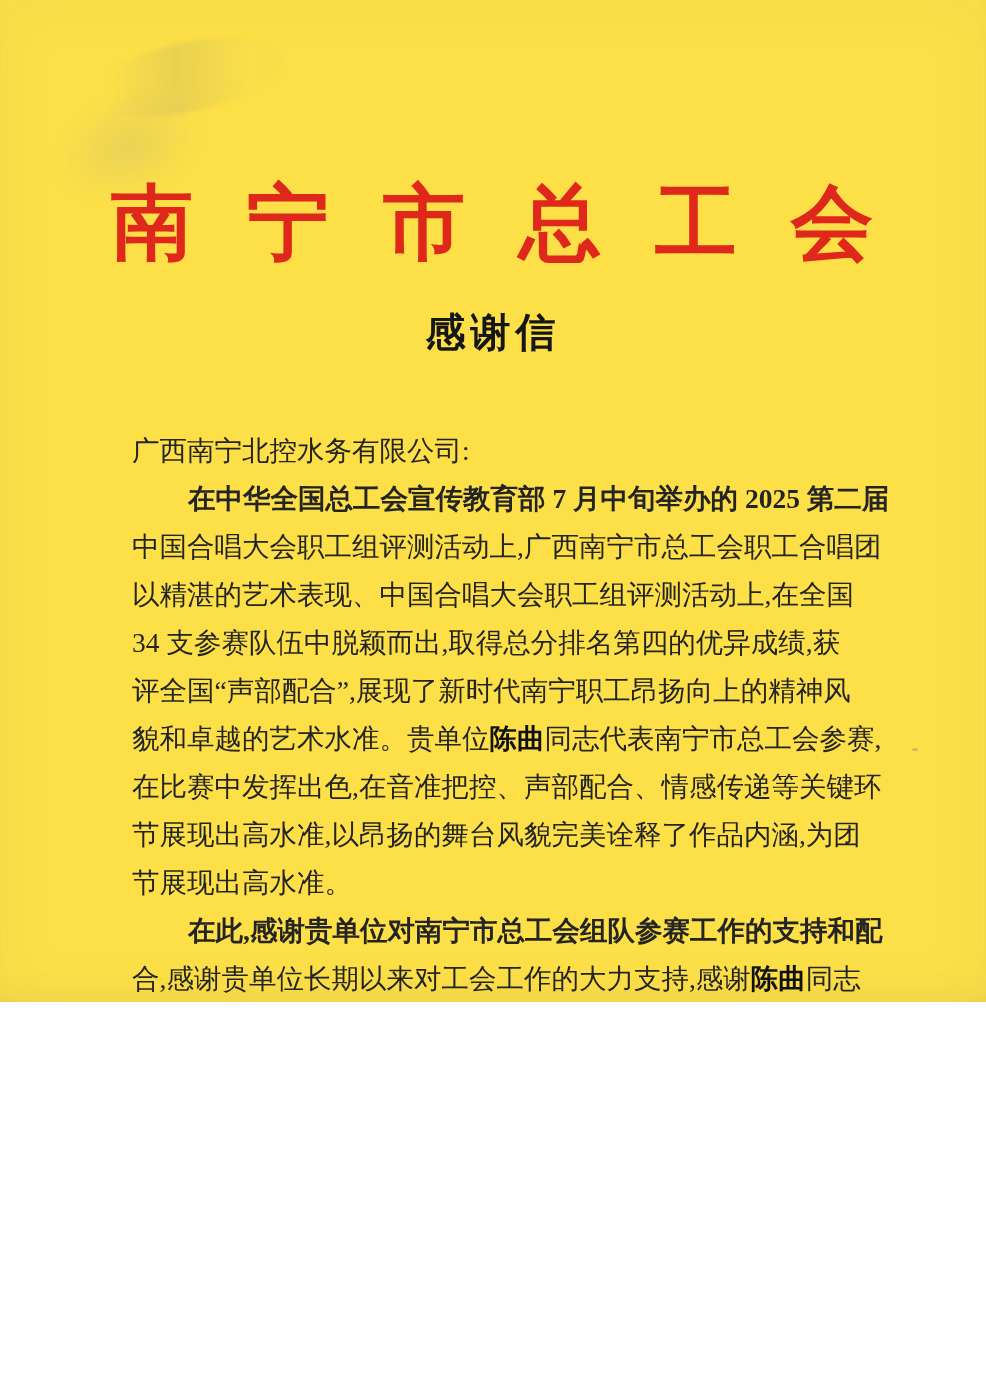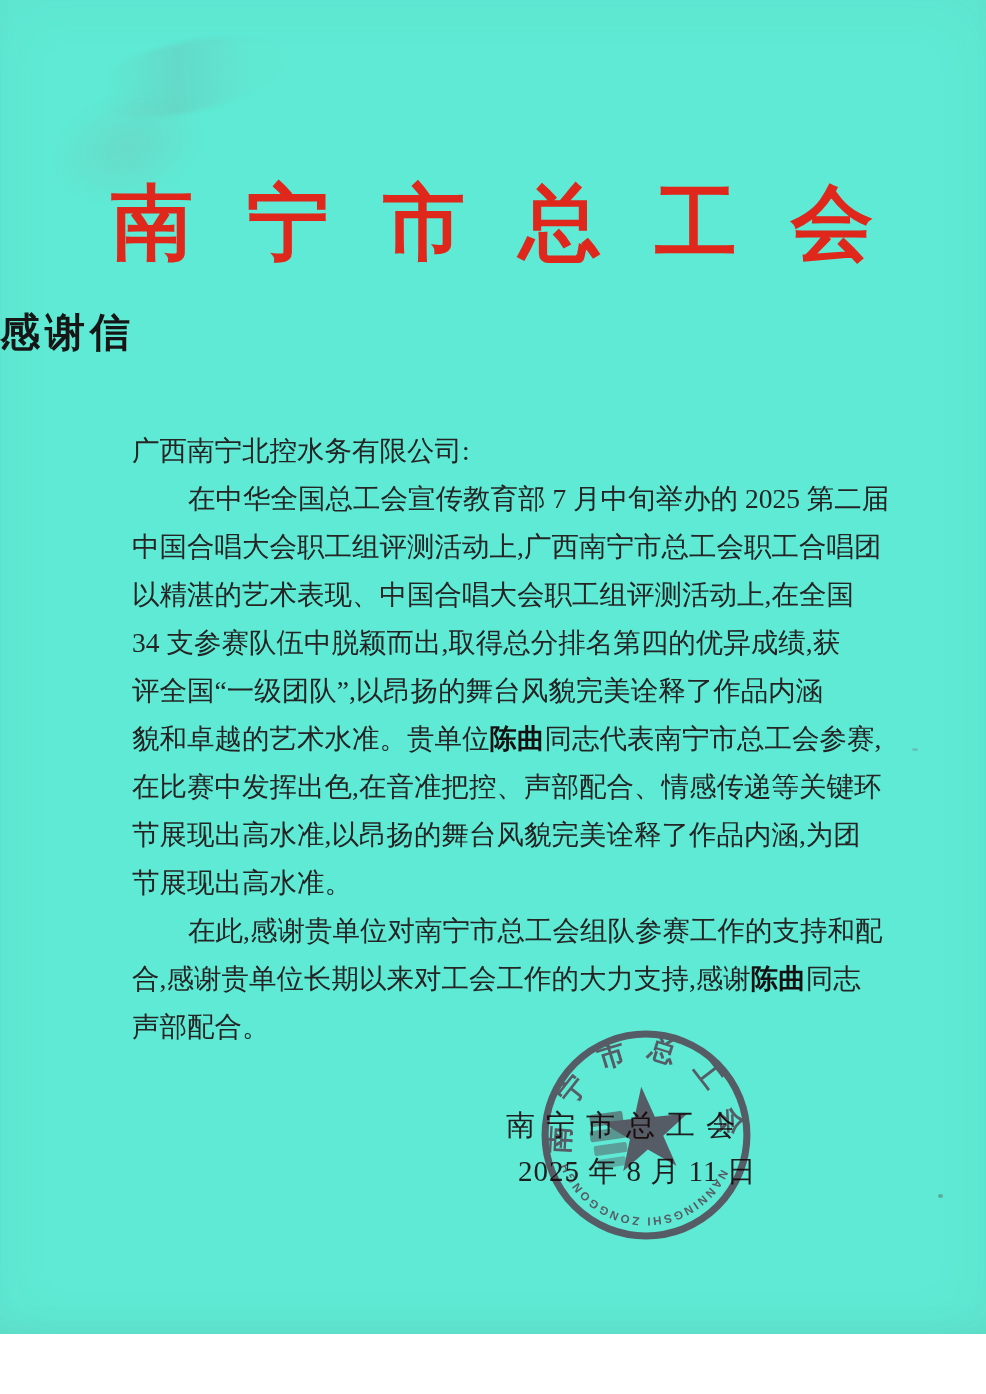--- a/index.html
+++ b/index.html
@@ -3,22 +3,22 @@
 <meta charset="utf-8">
 <style>
   :root{
     --header-red:#e0271b;
     --seal-red:#e8536a;
     --ink:#242424;
   }
   html,body{margin:0;padding:0;background:#ffffff;}
   .page{
     position:relative;
-    width:986px;height:1334px;
-    background:#5eead4;
+    width:986px;height:1002px;
+    background:#fde047;
     overflow:hidden;
     font-family:"Liberation Serif","DejaVu Serif",serif;
     box-shadow:inset 0 0 60px rgba(120,120,120,0.06), inset 0 -20px 40px -30px rgba(80,80,80,0.15);
   }
   
   .smudge-a{
     position:absolute;left:88px;top:42px;width:200px;height:70px;
     background:linear-gradient(100deg, rgba(140,140,145,0.00) 10%, rgba(130,130,140,0.28) 45%, rgba(160,160,165,0.05) 80%);
     border-radius:50%;
     transform:rotate(-12deg);
@@ -37,33 +37,34 @@
   .letterhead{
     position:absolute;left:111px;top:176px;
     font-size:82px;line-height:96px;
     font-weight:700;
     letter-spacing:54px;
     white-space:nowrap;
     color:var(--header-red);
   }
   .letter-title{
     position:absolute;left:0;right:0;top:308px;
+    text-align:center;
     font-family:"Liberation Sans","DejaVu Sans",sans-serif;
     font-size:40px;line-height:48px;
     font-weight:700;
     letter-spacing:5px;
     color:#161616;
   }
   .body-block{
     position:absolute;left:132px;top:427px;width:756px;
     font-size:27.5px;line-height:48px;
     color:var(--ink);
   }
   .body-block .line{white-space:nowrap;}
-  .body-block .line.indent{text-indent:56px;}
+  .body-block .line.indent{text-indent:56px;font-weight:bold;}
   .body-block .bold{
     font-weight:700;
     font-family:"Liberation Sans","DejaVu Sans",sans-serif;
     color:#111;
     margin-top:37px;
   }
   .sig-org{
     position:absolute;left:506px;top:1105px;
     font-size:29px;line-height:40px;
     letter-spacing:11px;
@@ -98,21 +99,21 @@
 
   <div class="letter-title">感谢信</div>
 
   <div class="body-block">
     <div class="line">广西南宁北控水务有限公司:</div>
     <div>
         <div class="line indent"><span>在中华全国总工会宣传教育部 7 月中旬举办的 2025 第二届</span></div>
         <div class="line"><span>中国合唱大会职工组评测活动上,广西南宁市总工会职工合唱团</span></div>
         <div class="line"><span>以精湛的艺术表现、中国合唱大会职工组评测活动上,在全国</span></div>
         <div class="line"><span>34 支参赛队伍中脱颖而出,取得总分排名第四的优异成绩,获</span></div>
-        <div class="line"><span>评全国“一级团队”,以昂扬的舞台风貌完美诠释了作品内涵</span></div>
+        <div class="line"><span>评全国“声部配合”,展现了新时代南宁职工昂扬向上的精神风</span></div>
         <div class="line"><span>貌和卓越的艺术水准。贵单位</span><span class="bold">陈曲</span><span>同志代表南宁市总工会参赛,</span></div>
         <div class="line"><span>在比赛中发挥出色,在音准把控、声部配合、情感传递等关键环</span></div>
         <div class="line"><span>节展现出高水准,以昂扬的舞台风貌完美诠释了作品内涵,为团</span></div>
         <div class="line"><span>节展现出高水准。</span></div>
         <div class="line indent"><span>在此,感谢贵单位对南宁市总工会组队参赛工作的支持和配</span></div>
         <div class="line"><span>合,感谢贵单位长期以来对工会工作的大力支持,感谢</span><span class="bold">陈曲</span><span>同志</span></div>
         <div class="line"><span>声部配合。</span></div>
       </div>
   </div>
 

